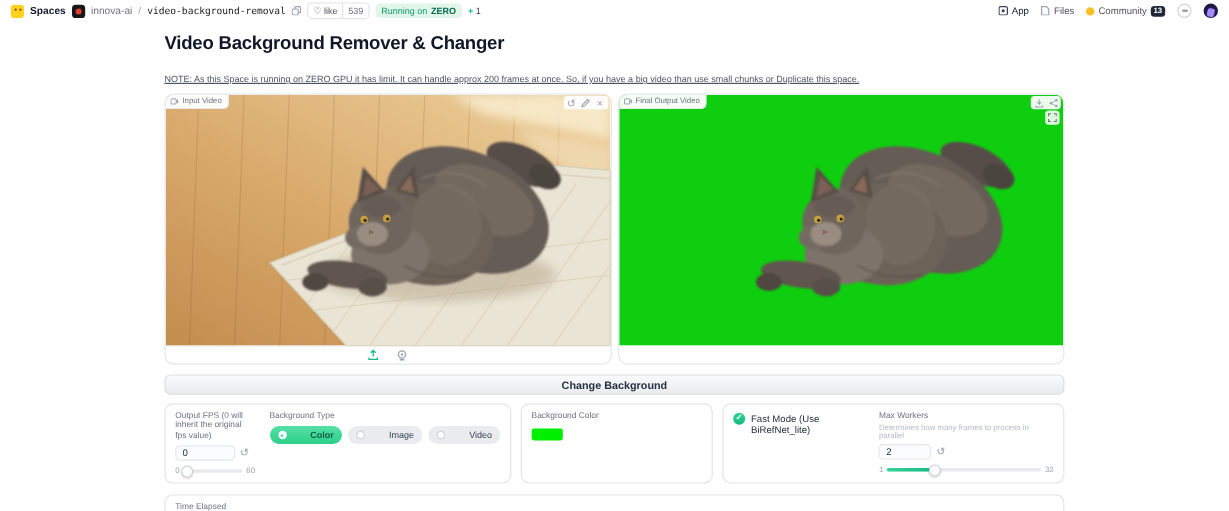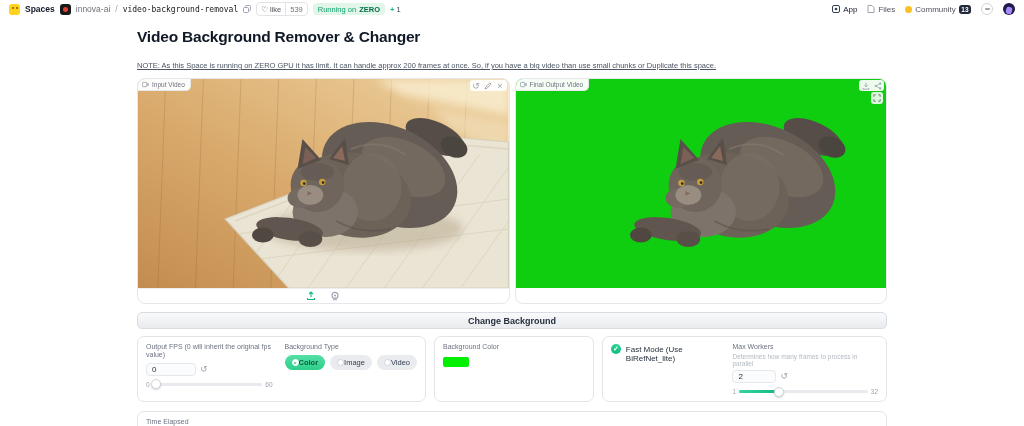--- a/index.html
+++ b/index.html
@@ -67,21 +67,21 @@
   .num-box { width:50px; height:13px; border:1px solid #e5e7eb; border-radius:4px; background:#fbfcfd; font-size:8px; color:#1f2937; display:flex; align-items:center; padding-left:5px; }
   .reset-ic { font-size:9px; color:#9ca3af; line-height:1; cursor:pointer; }
   .slider-row { display:flex; align-items:center; gap:3px; margin-top:5px; }
   .slider-min,.slider-max { font-size:6.5px; color:#9ca3af; }
   .track { flex:1; height:3px; background:#e8eaed; border-radius:2px; position:relative; cursor:pointer; }
   .track .fill { position:absolute; left:0; top:0; bottom:0; background:linear-gradient(90deg,#36d399,#13ba82); border-radius:2px; }
   .handle { position:absolute; top:-3.5px; width:10px; height:10px; background:#fff; border:1px solid #cfd5dd; border-radius:50%; box-shadow:0 1px 2px rgba(0,0,0,.18); }
   .fps-col { width:56%; }
   .type-col { flex:1; }
   .pills { display:flex; gap:5px; margin-top:4px; }
-  .pill { height:15px; border-radius:8px; background:#e9ebef; display:flex; align-items:center; gap:0; padding:0 7px; font-size:7.5px; color:#374151; cursor:pointer; }
+  .pill { height:15px; border-radius:8px; background:#e9ebef; display:flex; align-items:center; gap:20px; padding:0 7px; font-size:7.5px; color:#374151; cursor:pointer; }
   .pill .dot { width:7px; height:7px; border-radius:50%; background:#fff; border:1px solid #d1d5db; }
   .pill.selected { background:linear-gradient(180deg,#55e0a5,#2ccf8a); color:#0b5e40; font-weight:700; }
   .pill.selected .dot { border-color:#fff; position:relative; }
   .pill.selected .dot::after { content:""; position:absolute; inset:1.5px; border-radius:50%; background:#2ccf8a; }
   .swatch { width:26px; height:10px; border-radius:2px; margin-top:6px; background:var(--swatch-green,#00f000); cursor:pointer; }
   .fast-row { display:flex; align-items:flex-start; gap:5px; padding-top:1px; }
   .checkbox { width:10px; height:10px; border-radius:50%; background:linear-gradient(180deg,#2fd494,#12b981); color:#fff; font-size:7px; line-height:10px; text-align:center; font-weight:700; cursor:pointer; }
   .fast-label { font-size:8px; color:#1f2937; margin-top:1px; }
   .workers-col { width:148px; }
   

